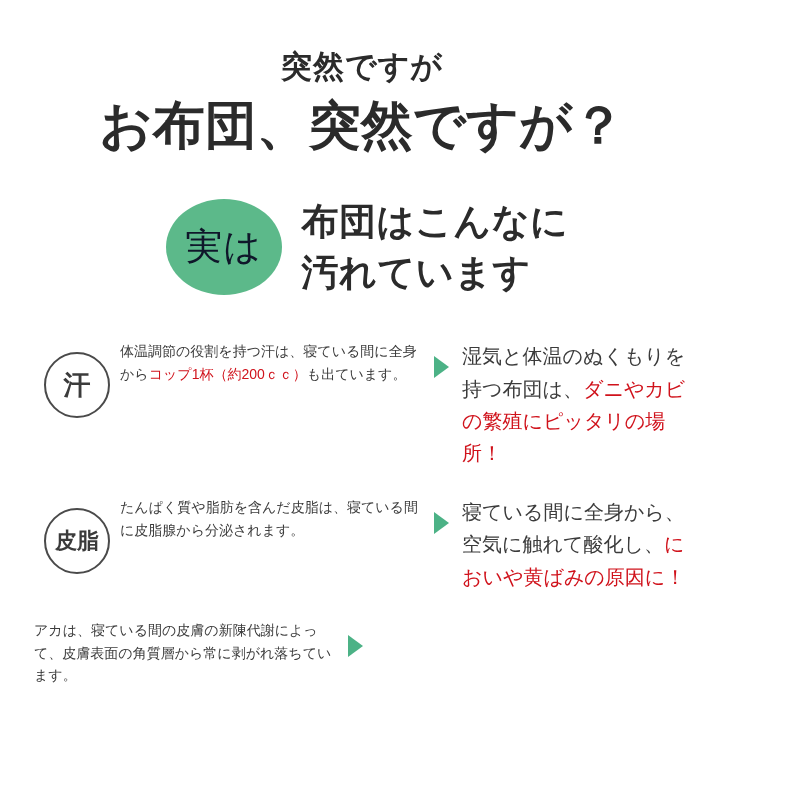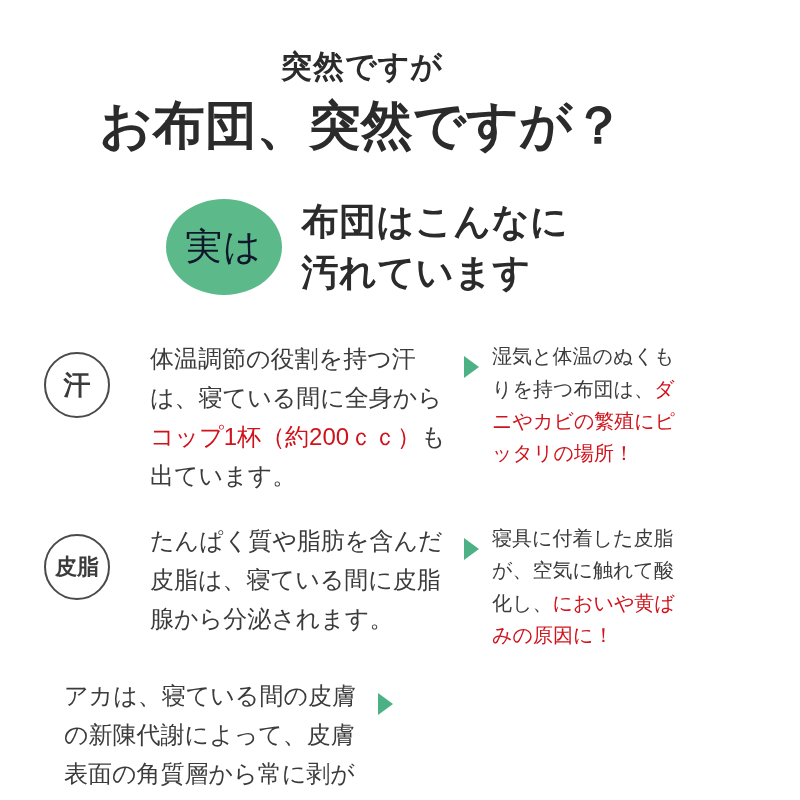--- a/index.html
+++ b/index.html
@@ -105,26 +105,25 @@
     font-weight: bold;
     line-height: 1;
     box-sizing: border-box;
   }
   .circle-label.one-char { font-size: 27px; }
   .circle-label.two-char { font-size: 22px; letter-spacing: 0px; }
 
   .text-left {
     flex: 0 0 auto;
     width: 300px;
-    font-size: 24px;
+    font-size: 14px;
     line-height: 1.62;
     color: #3b3b3b;
     letter-spacing: 0px;
     padding-top: 6px;
-    margin-left: 30px;
   }
   .arrow-cell {
     flex: 0 0 auto;
     width: 42px;
     display: flex;
     align-items: center;
     justify-content: center;
     padding-top: 22px;
   }
   .arrow {
@@ -185,21 +184,21 @@
       <div class="icon-cell">
         <div class="circle-label two-char">皮脂</div>
       </div>
       <div class="text-left">
         <span>たんぱく質や脂肪を含んだ皮脂は、寝ている間に皮脂腺から分泌されます。</span><span class="hl"></span><span></span>
       </div>
       <div class="arrow-cell">
         <div class="arrow"></div>
       </div>
       <div class="text-right">
-        <span>寝具に付着した皮脂が、空気に触れて酸化し、</span><span class="hl">においや黄ばみの原因に！</span><span></span>
+        <span>寝ている間に全身から、空気に触れて酸化し、</span><span class="hl">においや黄ばみの原因に！</span><span></span>
       </div>
     </div>
 
     <div class="row">
       <div class="text-left">
         <span>アカは、寝ている間の皮膚の新陳代謝によって、皮膚表面の角質層から常に剥がれ落ちています。</span><span class="hl"></span><span></span>
       </div>
       <div class="arrow-cell">
         <div class="arrow"></div>
       </div>

